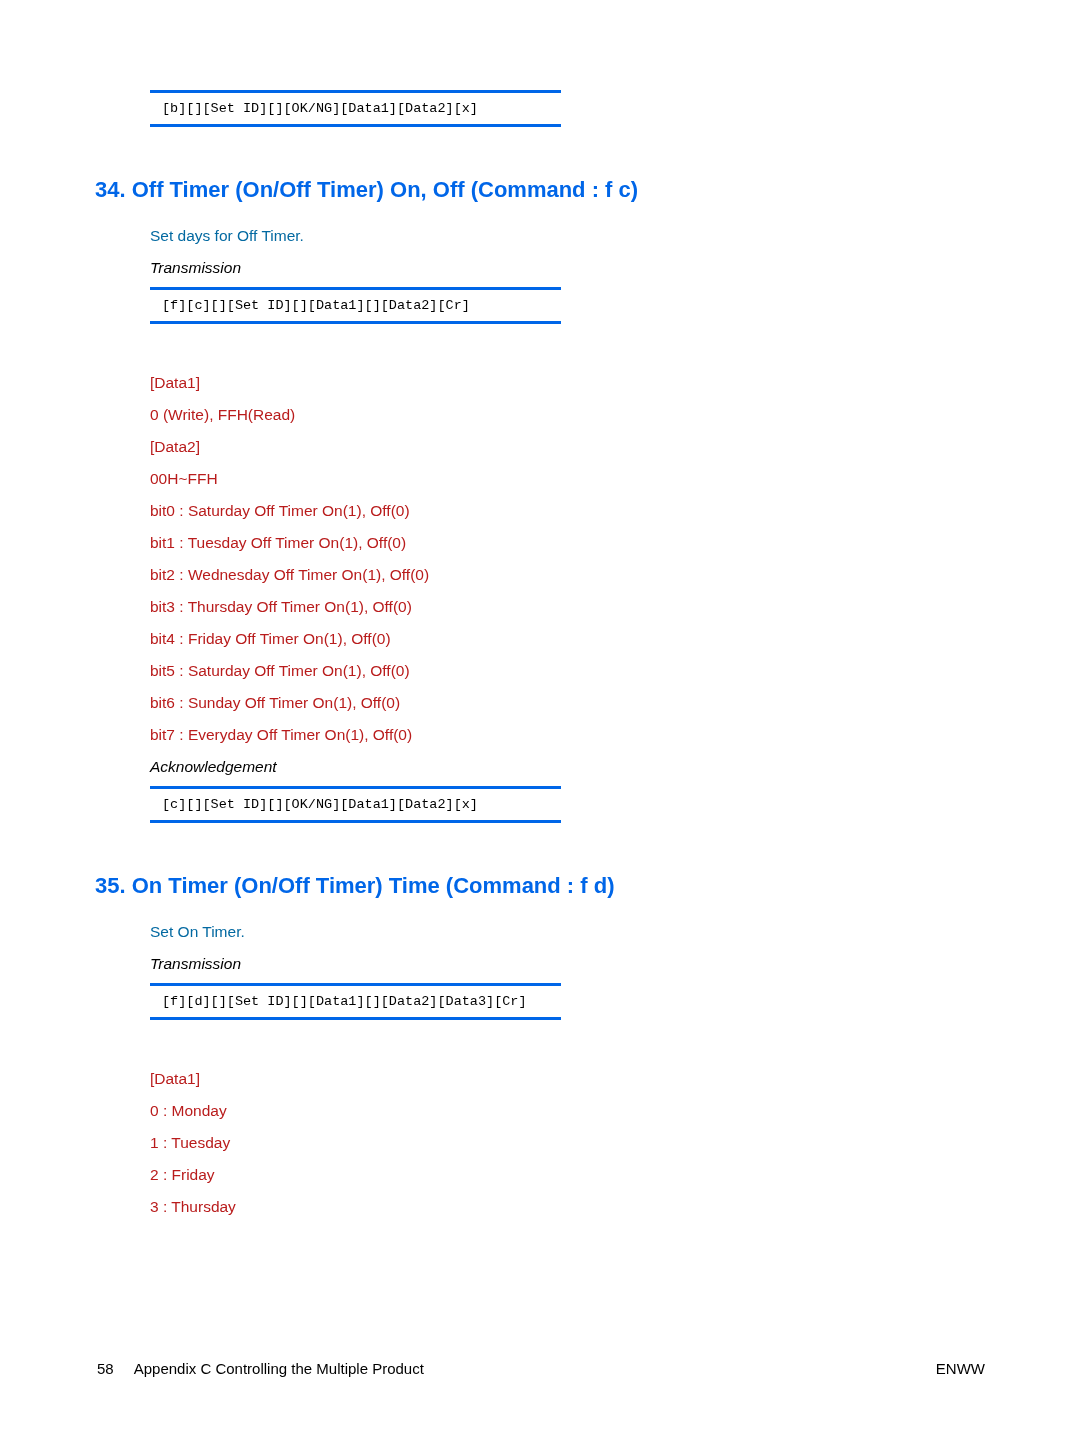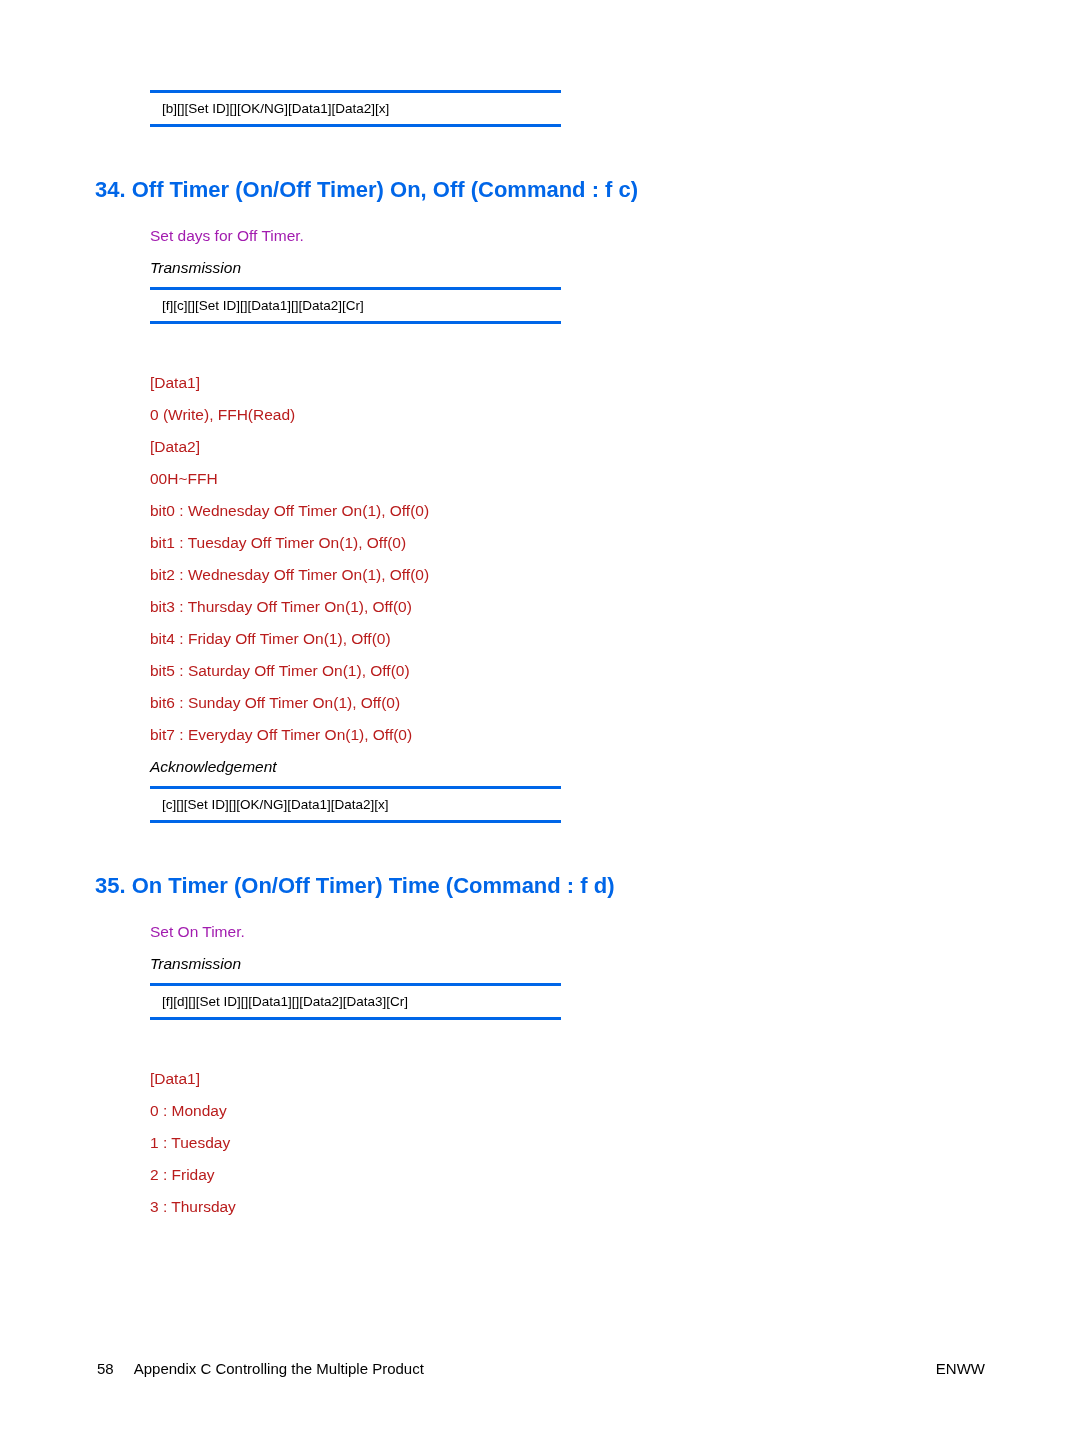--- a/index.html
+++ b/index.html
@@ -22,33 +22,34 @@
       margin-left: 55px;
     }
     .cell-box {
       border-top: 3px solid #0066e8;
       border-bottom: 3px solid #0066e8;
       padding: 8px 12px;
       margin-bottom: 20px;
       width: 411px;
       font-size: 13.5px;
       color: #000;
+      font-family: Liberation Mono, monospace;
     }
     h2 {
       color: #0066e8;
       font-size: 22px;
       font-weight: bold;
       margin-top: 50px;
       margin-bottom: 24px;
     }
     h2.first {
     }
     .desc {
       font-size: 15.5px;
-      color: #a21caf;
+      color: #0369a1;
       margin-bottom: 14px;
     }
     .italic-label {
       font-style: italic;
       font-size: 15.5px;
       color: #000000;
       margin-bottom: 10px;
     }
     .data-lines p {
       font-size: 15.5px;
@@ -91,21 +92,21 @@
     <p class="italic-label">Transmission</p>
     <div class="cell-box">[f][c][][Set ID][][Data1][][Data2][Cr]</div>
 
     <div class="spacer"></div>
 
     <div class="data-lines">
       <p>[Data1]</p>
       <p>0 (Write), FFH(Read)</p>
       <p>[Data2]</p>
       <p>00H~FFH</p>
-      <p>bit0 : Wednesday Off Timer On(1), Off(0)</p>
+      <p>bit0 : Saturday Off Timer On(1), Off(0)</p>
       <p>bit1 : Tuesday Off Timer On(1), Off(0)</p>
       <p>bit2 : Wednesday Off Timer On(1), Off(0)</p>
       <p>bit3 : Thursday Off Timer On(1), Off(0)</p>
       <p>bit4 : Friday Off Timer On(1), Off(0)</p>
       <p>bit5 : Saturday Off Timer On(1), Off(0)</p>
       <p>bit6 : Sunday Off Timer On(1), Off(0)</p>
       <p>bit7 : Everyday Off Timer On(1), Off(0)</p>
     </div>
 
     <p class="italic-label">Acknowledgement</p>

